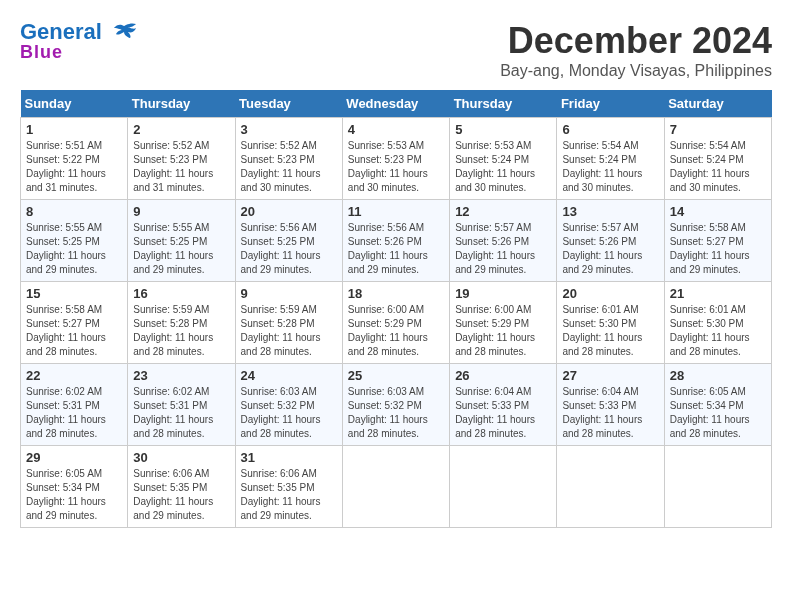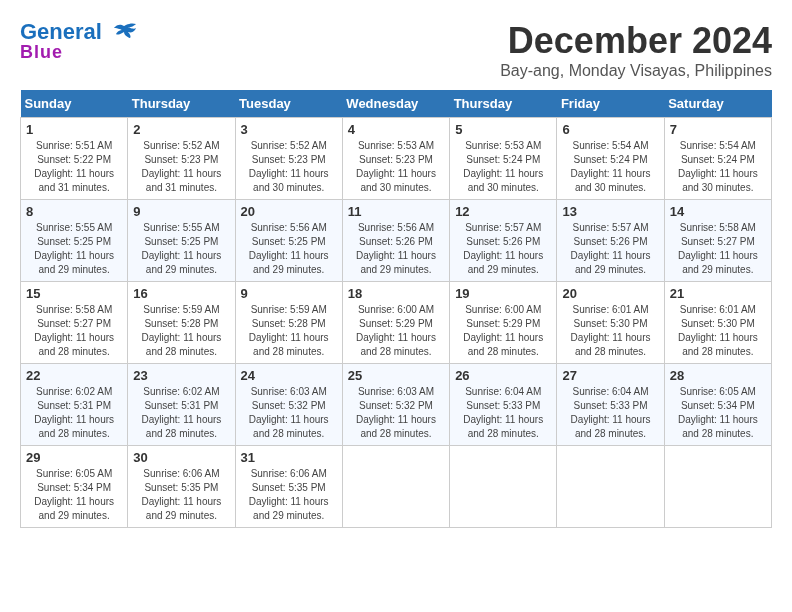--- a/index.html
+++ b/index.html
@@ -63,21 +63,20 @@
       font-size: 13px;
       font-weight: bold;
       color: #333;
       display: block;
       margin-bottom: 2px;
     }
     .day-info {
       font-size: 10px;
       color: #444;
       line-height: 1.4;
-      text-align: center;
     }
     .empty-cell {
       background: #f9f9f9;
     }
     tr:nth-child(even) td {
       background-color: #f5f9ff;
     }
     tr:nth-child(odd) td {
       background-color: #ffffff;
     }

